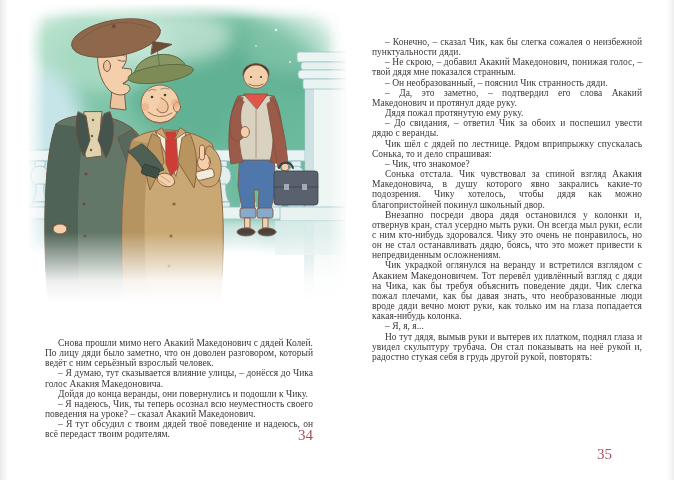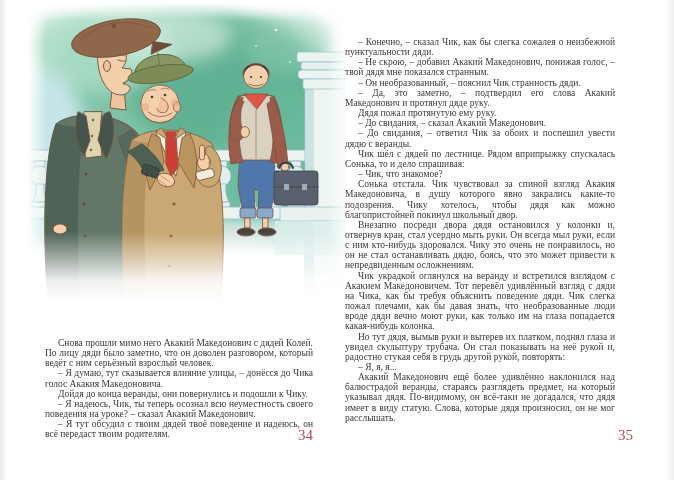--- a/index.html
+++ b/index.html
@@ -12,27 +12,27 @@
   .edge{position:absolute;top:0;height:100%;width:8px;pointer-events:none;}
   .edge.left{left:0;background:linear-gradient(to right,#e9e9e9,rgba(255,255,255,0));}
   .edge.right{right:0;background:linear-gradient(to left,#efefef,rgba(255,255,255,0));}
   .illustration{position:absolute;left:28px;top:4px;width:318px;height:298px;}
   .text-block{
     position:absolute;color:#3e3839;font-size:9.5px;line-height:10.15px;
     text-align:justify;hyphens:auto;-webkit-hyphens:auto;
   }
   .text-block p{margin:0;text-indent:13px;}
   .left-text{left:45px;top:302px;width:268px;margin-top:36px;}
-  .right-text{left:345px;top:37px;width:270px;}
+  .right-text{left:372px;top:37px;width:270px;}
   .folio{
     position:absolute;top:430px;text-align:right;
     color:#a8505a;font-size:15px;line-height:11px;
   }
   .left-folio{left:45px;width:268px;}
-  .right-folio{left:363px;width:270px;}
+  .right-folio{left:342px;width:270px;margin-top:19px;}
 </style>
 </head>
 <body>
 
 <div class="spread">
   <div class="edge left"></div>
   <div class="edge right"></div>
 
   <section>
     <svg class="illustration" viewBox="0 0 318 298" role="img" xmlns="http://www.w3.org/2000/svg" aria-label="Watercolor: a tall elderly man in a brown flat cap and long grey-green coat talks with a short smiling man in an olive hat and tan jacket who raises a pointing finger; a dark-haired boy with a red neckerchief, brown jacket and blue jeans holds a dark briefcase by a white balustrade and column against a teal wall.">
@@ -229,26 +229,24 @@
     <div class="folio left-folio">34</div>
   </section>
 
   <section>
     <div class="text-block right-text" lang="ru">
       <p>– Конечно, – сказал Чик, как бы слегка сожалея о неизбежной пунктуальности дяди.</p>
       <p>– Не скрою, – добавил Акакий Македонович, понижая голос, – твой дядя мне показался странным.</p>
       <p>– Он необразованный, – пояснил Чик странность дяди.</p>
       <p>– Да, это заметно, – подтвердил его слова Акакий Македонович и протянул дяде руку.</p>
       <p>Дядя пожал протянутую ему руку.</p>
-      <p>– До свидания, – сказал Акакий Македонович.</p>
       <p>– До свидания, – ответил Чик за обоих и поспешил увести дядю с веранды.</p>
       <p>Чик шёл с дядей по лестнице. Рядом вприпрыжку спускалась Сонька, то и дело спрашивая:</p>
       <p>– Чик, что знакомое?</p>
       <p>Сонька отстала. Чик чувствовал за спиной взгляд Акакия Македоновича, в душу которого явно закрались какие-то подозрения. Чику хотелось, чтобы дядя как можно благопристойней покинул школьный двор.</p>
       <p>Внезапно посреди двора дядя остановился у колонки и, отвернув кран, стал усердно мыть руки. Он всегда мыл руки, если с ним кто-нибудь здоровался. Чику это очень не понравилось, но он не стал останавливать дядю, боясь, что это может привести к непредвиденным осложнениям.</p>
       <p>Чик украдкой оглянулся на веранду и встретился взглядом с Акакием Македоновичем. Тот перевёл удивлённый взгляд с дяди на Чика, как бы требуя объяснить поведение дяди. Чик слегка пожал плечами, как бы давая знать, что необразованные люди вроде дяди вечно моют руки, как только им на глаза попадается какая-нибудь колонка.</p>
+      <p>– Я, я, я...</p>
       <p>Но тут дядя, вымыв руки и вытерев их платком, поднял глаза и увидел скульптуру трубача. Он стал показывать на неё рукой и, радостно стукая себя в грудь другой рукой, повторять:</p>
-      <p>– Я, я, я...</p>
-      <p>Акакий Македонович ещё более удивлённо наклонился над балюстрадой веранды, стараясь разглядеть предмет, на который указывал дядя. По-видимому, он всё-таки не догадался, что дядя имеет в виду статую. Слова, которые дядя произносил, он не мог расслышать.</p>
     </div>
     <div class="folio right-folio">35</div>
   </section>
 </div>
 
 </body></html>

